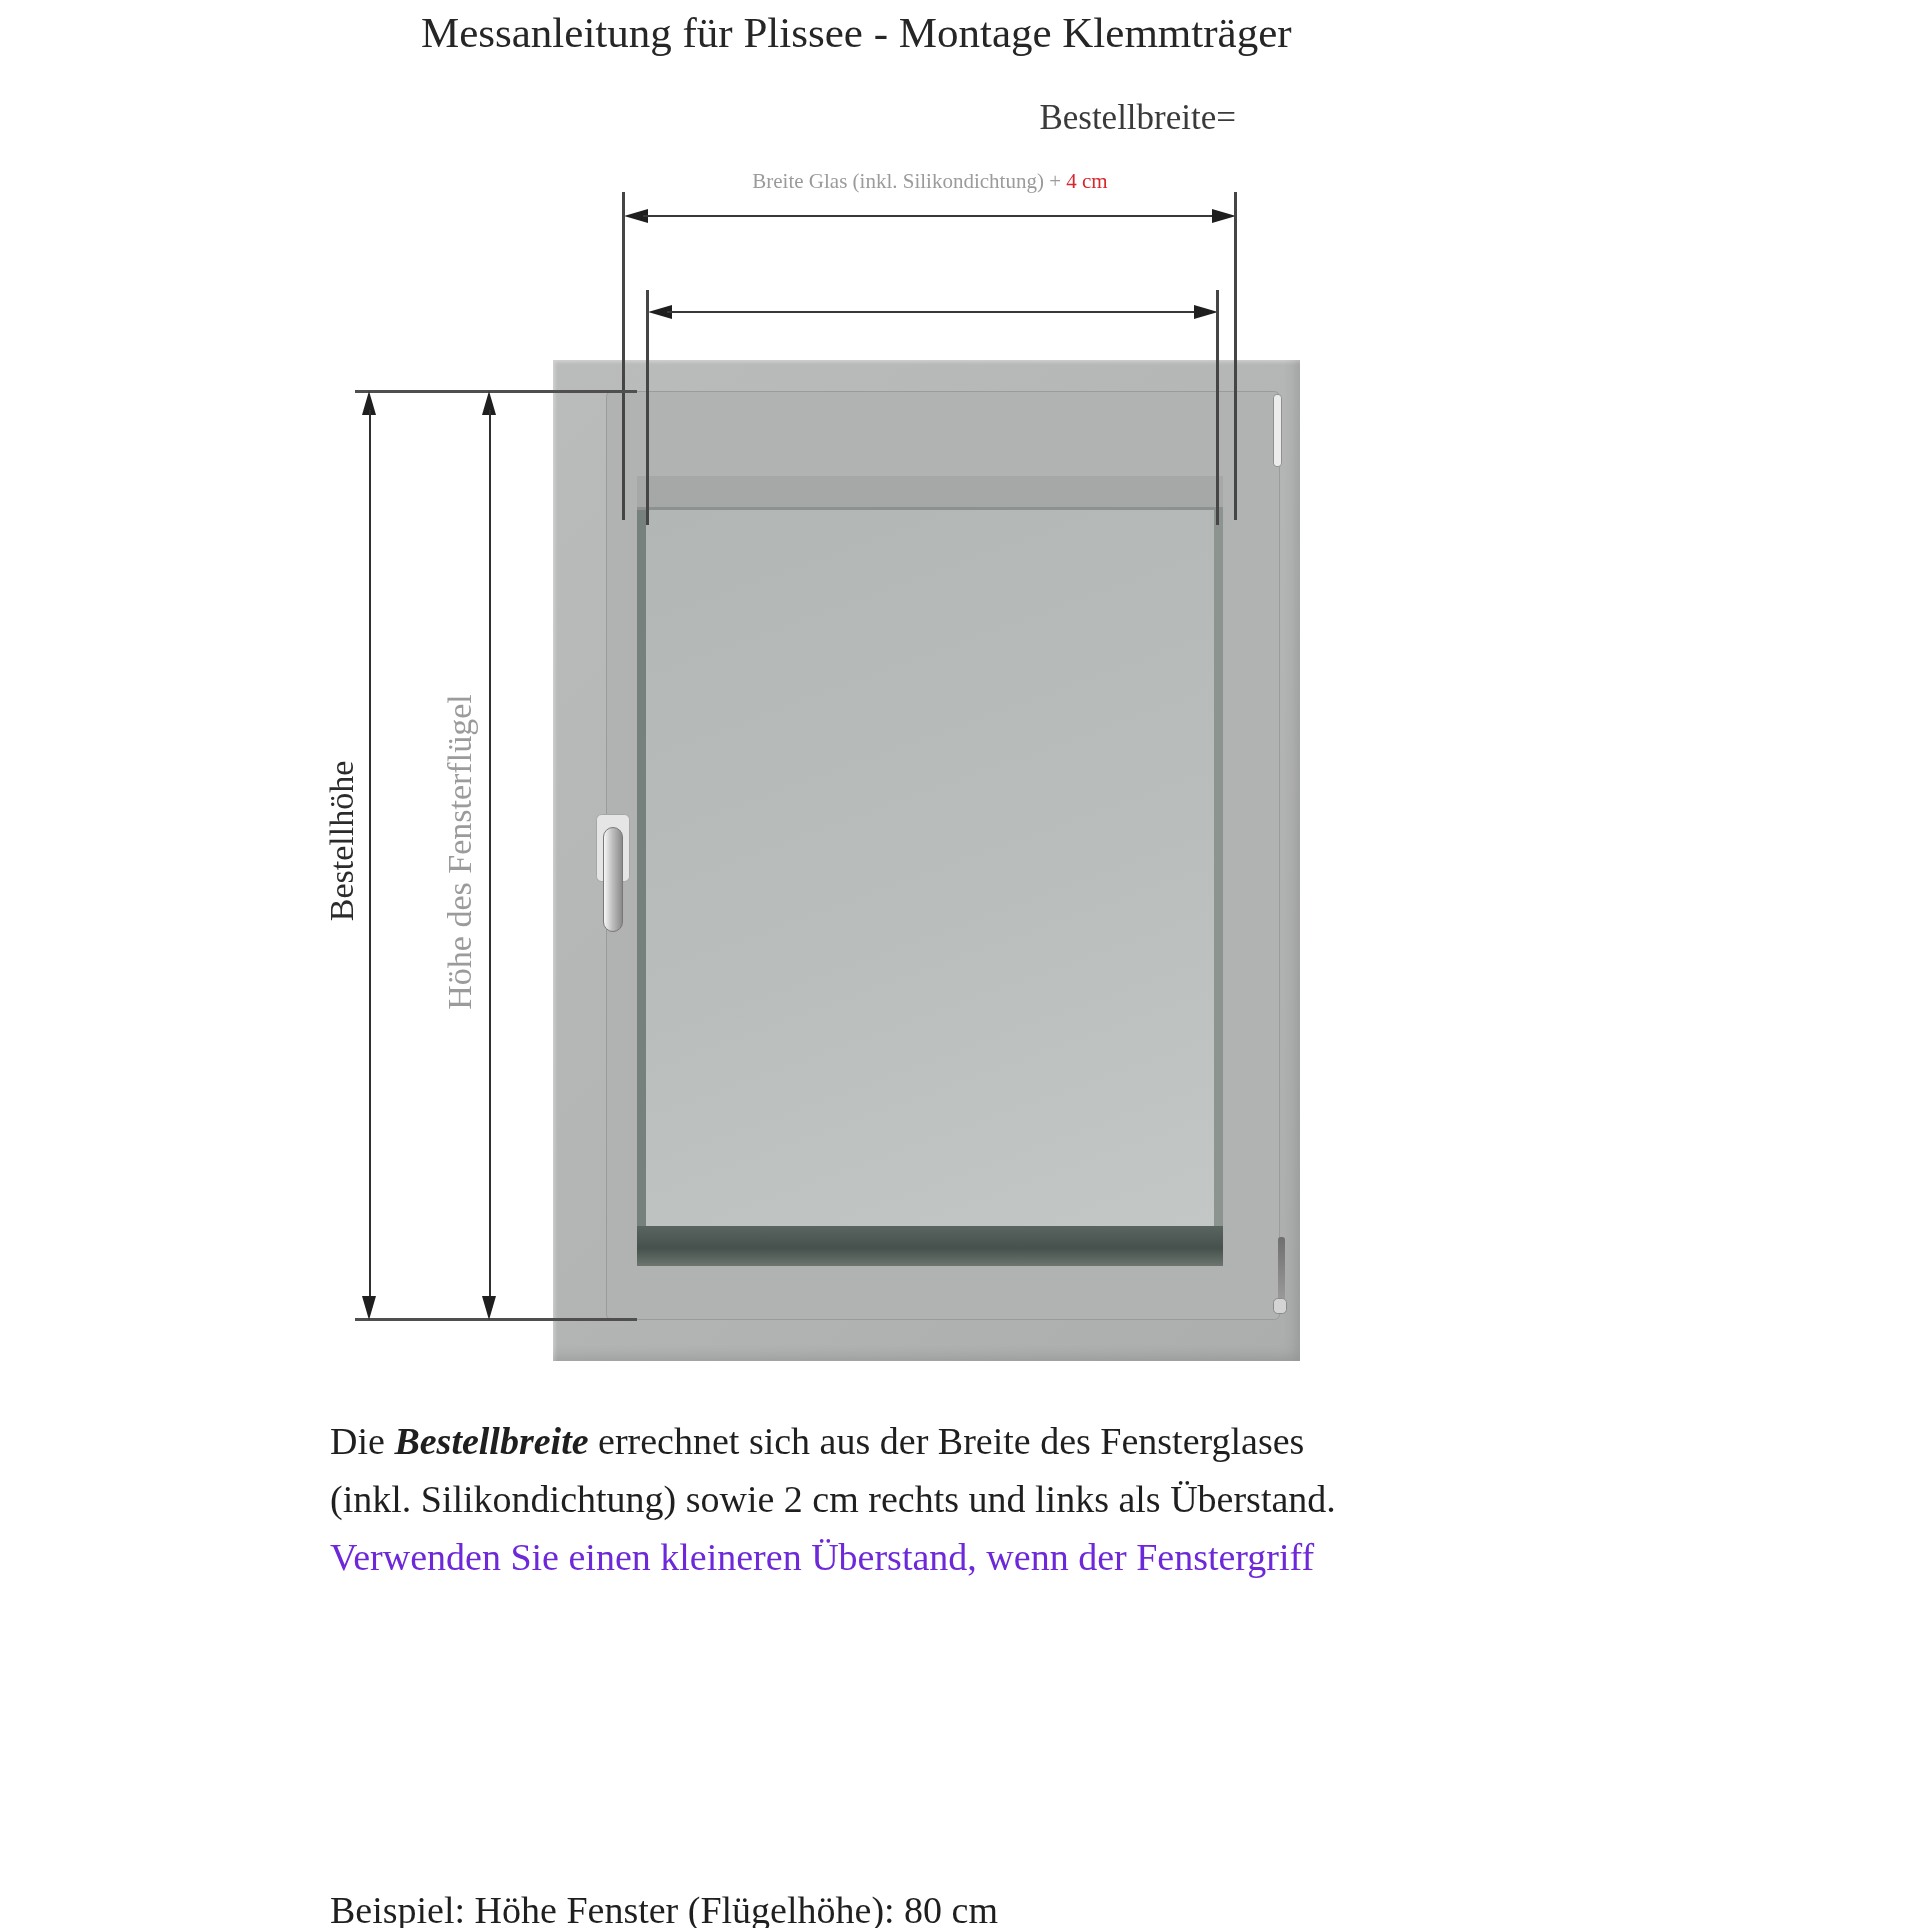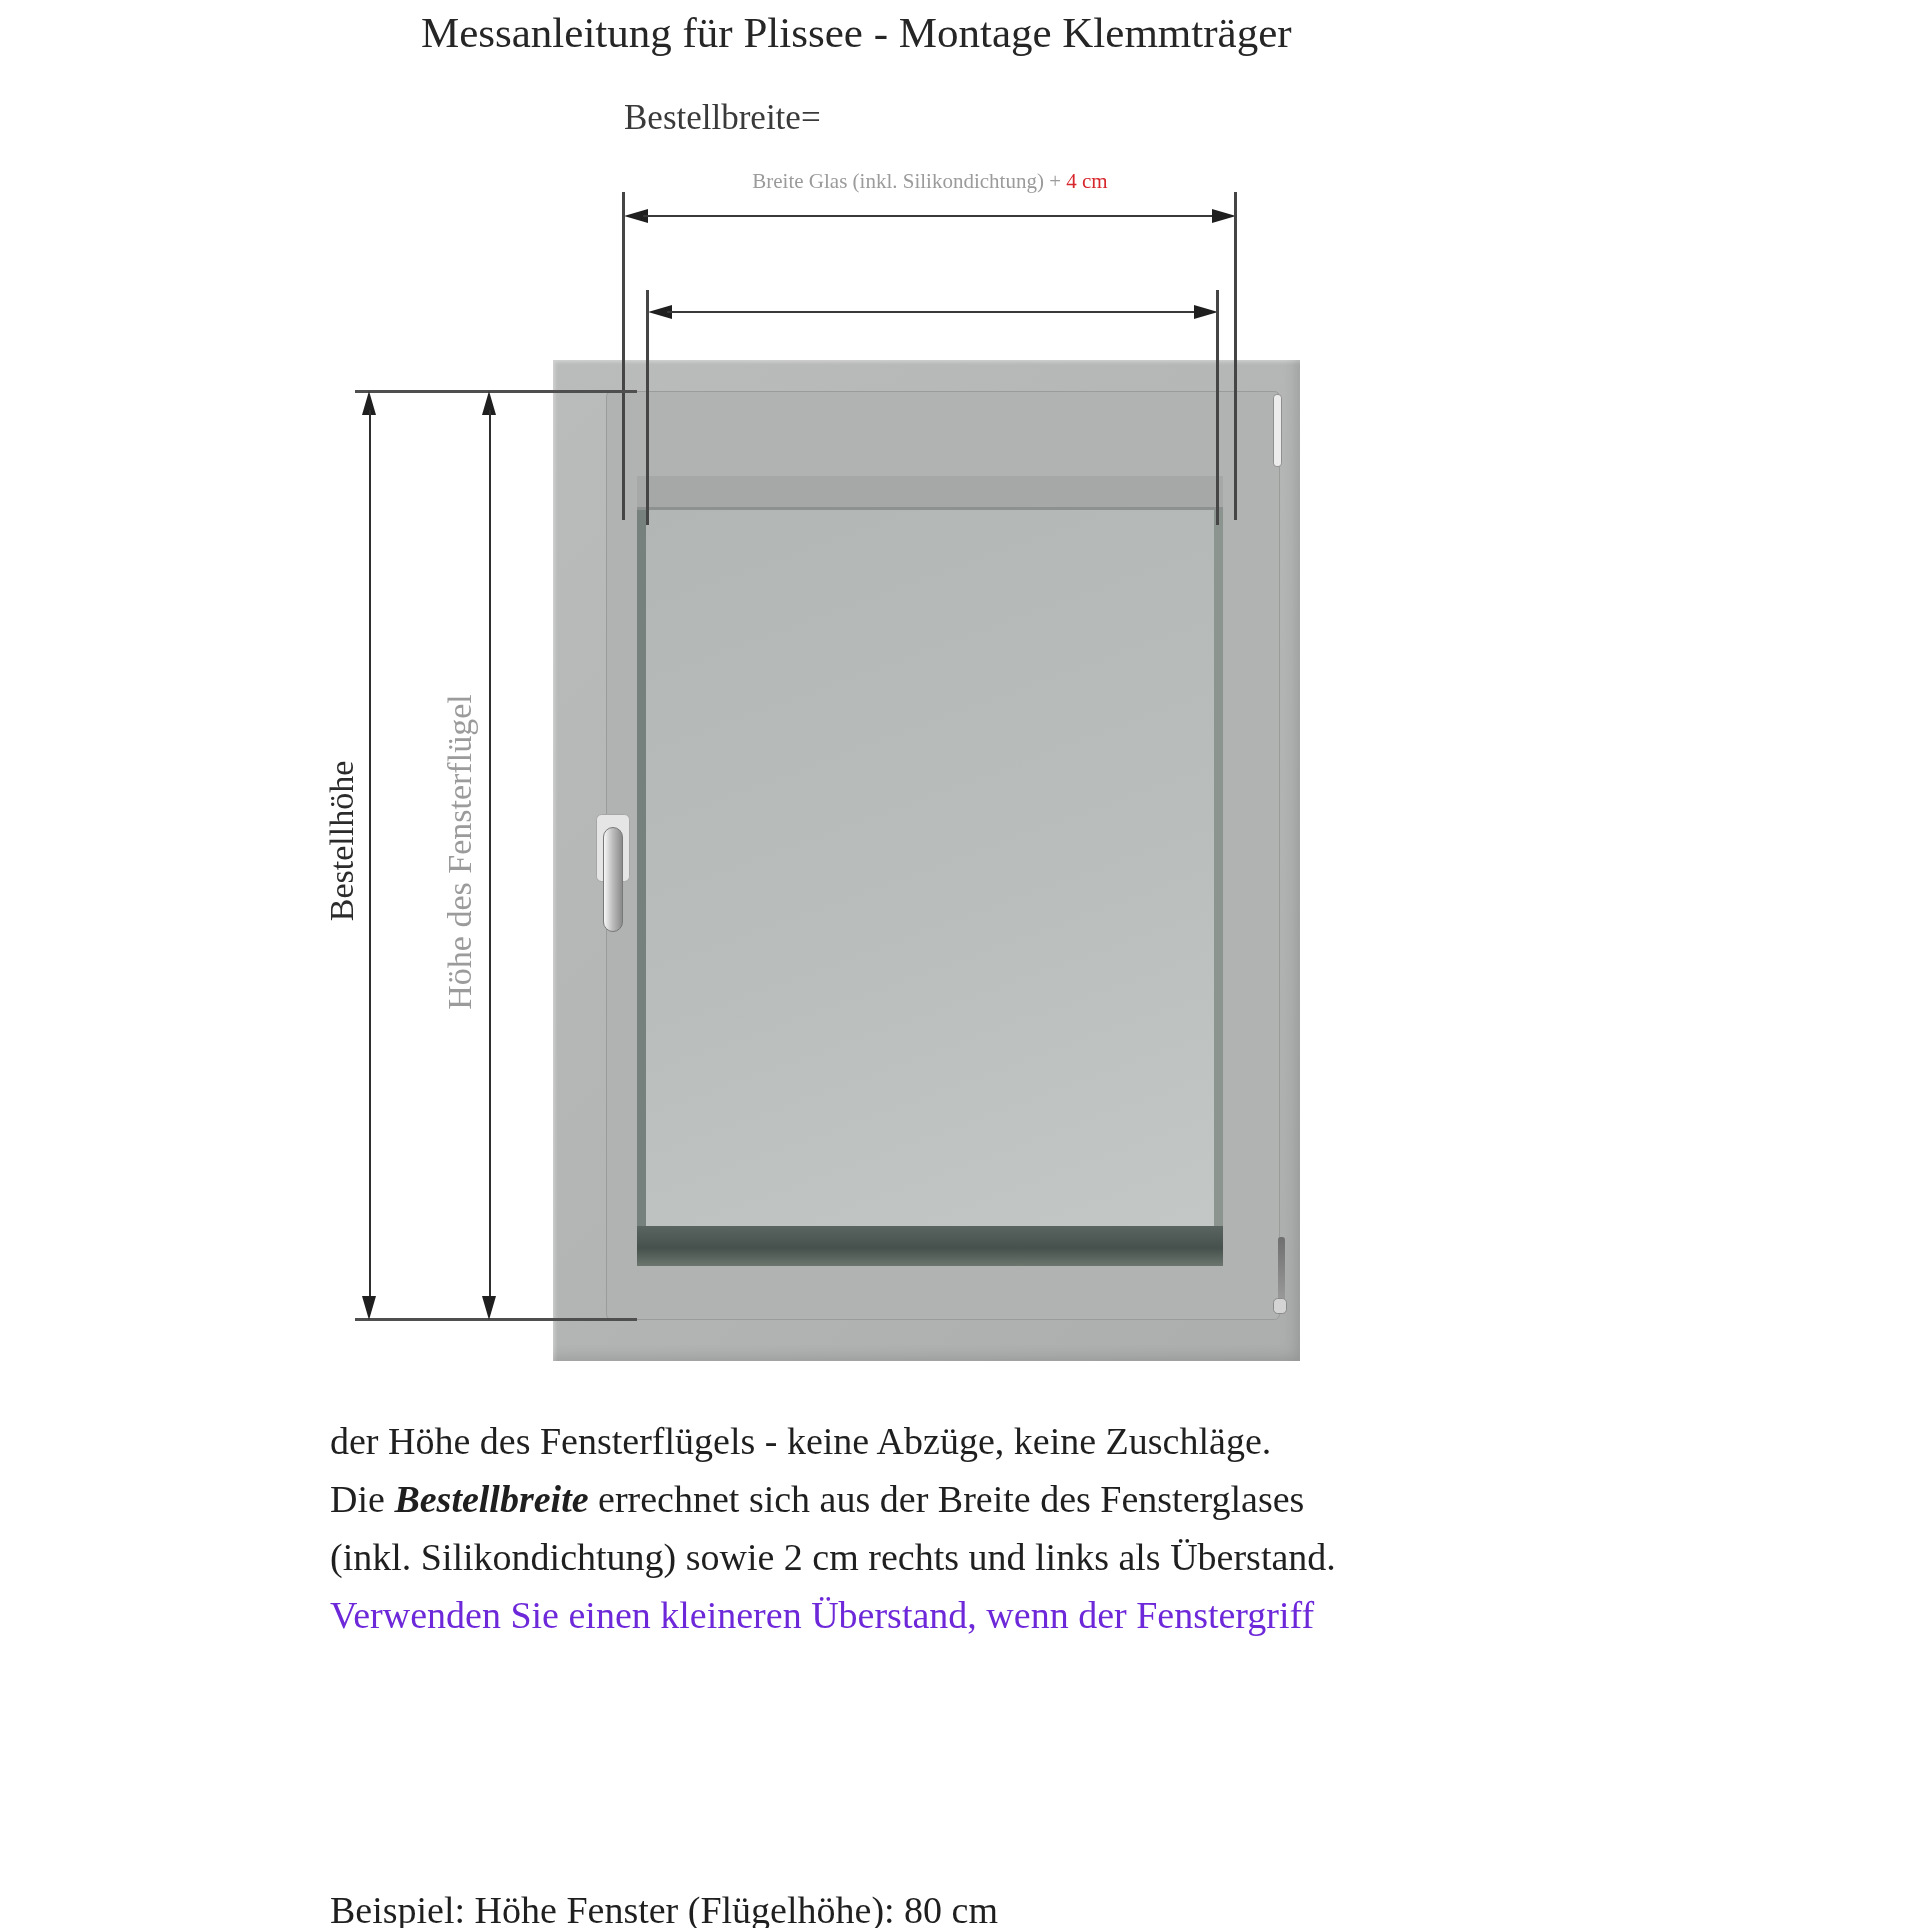--- a/index.html
+++ b/index.html
@@ -4,21 +4,21 @@
 <style>
   html,body{margin:0;padding:0;background:#ffffff;}
   .canvas{
     position:relative;width:1928px;height:1928px;background:#ffffff;
     font-family:Liberation Serif, serif;overflow:hidden;
     color:#222;
   }
   .abs{position:absolute;}
   
   .title{top:7.5px;left:421px;font-size:43px;font-weight:500;color:#262626;white-space:nowrap;}
-  .bestellbreite{top:98px;left:624px;width:612px;text-align:left;font-size:35px;color:#3a3a3a;white-space:nowrap;}
+  .bestellbreite{top:98px;left:624px;width:612px;text-align:right;font-size:35px;color:#3a3a3a;white-space:nowrap;}
   .dim-label{font-size:21px;color:#9b9b9b;white-space:nowrap;text-align:center;}
   .dim-label-outer{top:169px;left:563px;width:734px;}
   .dim-label-inner{top:260px;left:563px;width:734px;}
   .red{color:#d7262c;}
   
   .h-arrow{height:19px;}
   .h-arrow .shaft{position:absolute;left:19px;right:19px;top:7.5px;height:2.8px;background:#383838;}
   .h-arrow .head-l{position:absolute;left:0;top:1.9px;width:0;height:0;
     border-top:7.5px solid transparent;border-bottom:7.5px solid transparent;border-right:24.5px solid #1f1f1f;}
   .h-arrow .head-r{position:absolute;right:0;top:1.9px;width:0;height:0;
@@ -118,21 +118,20 @@
   <div class="abs v-arrow" style="left:480px;top:391px;height:929px;">
     <div class="head-t"></div>
     <div class="shaft"></div>
     <div class="head-b"></div>
   </div>
 
   <div class="abs v-label v-label-dark" style="left:342px;top:841px;">Bestellhöhe</div>
   <div class="abs v-label v-label-gray" style="left:460px;top:852px;">Höhe des Fensterflügel</div>
 
   <div class="abs para">
-    <div>der Höhe des Fensterflügels - keine Abzüge, keine Zuschläge.</div>
     <div><span>Die </span><span class="em">Bestellbreite</span><span> errechnet sich aus der Breite des Fensterglases</span></div>
     <div>(inkl. Silikondichtung) sowie 2 cm rechts und links als Überstand.</div>
     <div class="warn">Verwenden Sie einen kleineren Überstand, wenn der Fenstergriff</div>
   </div>
 
   <div class="abs example">
     <div>Beispiel: Höhe Fenster (Flügelhöhe): 80 cm</div>
     
     
   </div>

